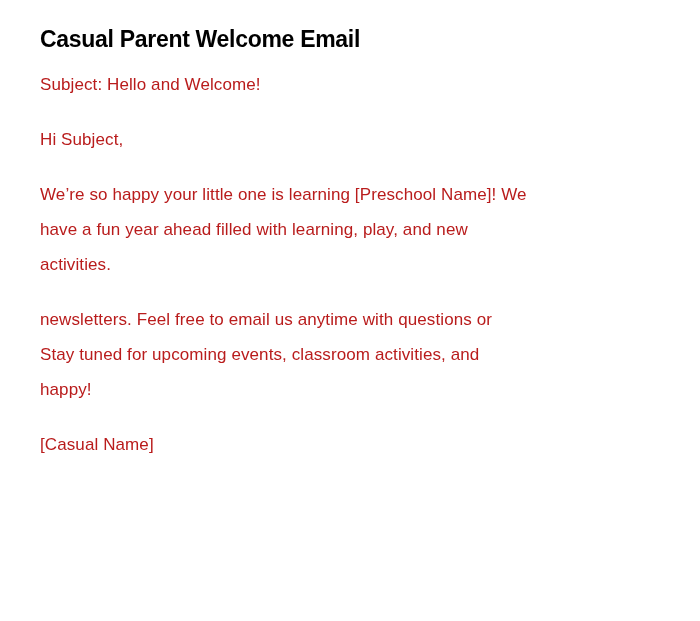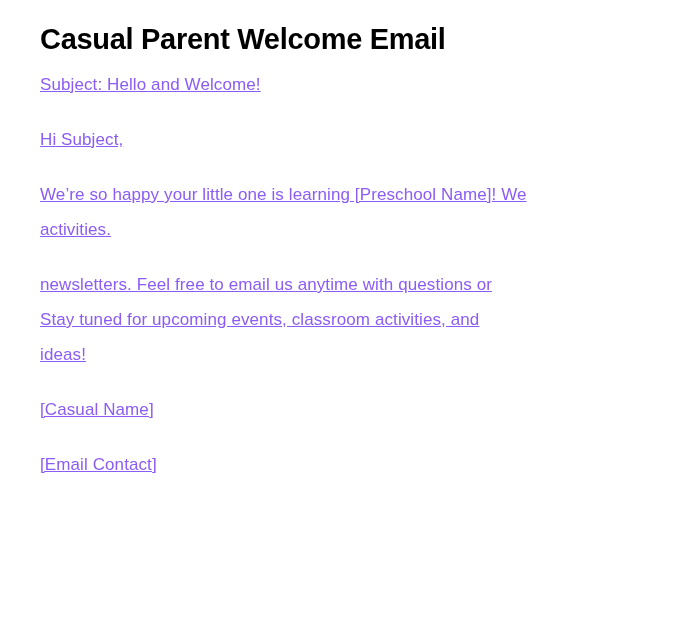--- a/index.html
+++ b/index.html
@@ -12,59 +12,58 @@
     height: 621px;
     font-family: "Liberation Sans", "DejaVu Sans", sans-serif;
     color: #1c1c1c;
     overflow: hidden;
   }
   .doc {
     padding: 24px 40px 0 40px;
     box-sizing: border-box;
   }
   .doc-title {
-    font-size: 29px;
+    font-size: 23px;
     font-weight: 700;
     letter-spacing: -0.3px;
     line-height: 30px;
     color: #000000;
     margin: 0 0 13px 0;
   }
   .doc-paragraph {
     font-size: 17px;
     line-height: 35px;
     letter-spacing: 0.1px;
     margin: 0 0 20px 0;
-    color: #8b5cf6;
-    text-decoration: underline;
+    color: #b91c1c;
   }
   .doc-paragraph .line {
     display: block;
   }
 </style>
 </head>
 <body>
 
 <div class="doc">
 
   <h1 class="doc-title">Casual Parent Welcome Email</h1>
 
   <p class="doc-paragraph">Subject: Hello and Welcome!</p>
 
   <p class="doc-paragraph">Hi Subject,</p>
 
   <p class="doc-paragraph">
     <span class="line">We’re so happy your little one is learning [Preschool Name]! We</span>
+    <span class="line">have a fun year ahead filled with learning, play, and new</span>
     <span class="line">activities.</span>
   </p>
 
   <p class="doc-paragraph">
     <span class="line">newsletters. Feel free to email us anytime with questions or</span>
     <span class="line">Stay tuned for upcoming events, classroom activities, and</span>
-    <span class="line">ideas!</span>
+    <span class="line">happy!</span>
   </p>
 
 
   <p class="doc-paragraph">[Casual Name]</p>
 
-  <p class="doc-paragraph">[Email Contact]</p>
 
 </div>
 
 </body></html>

